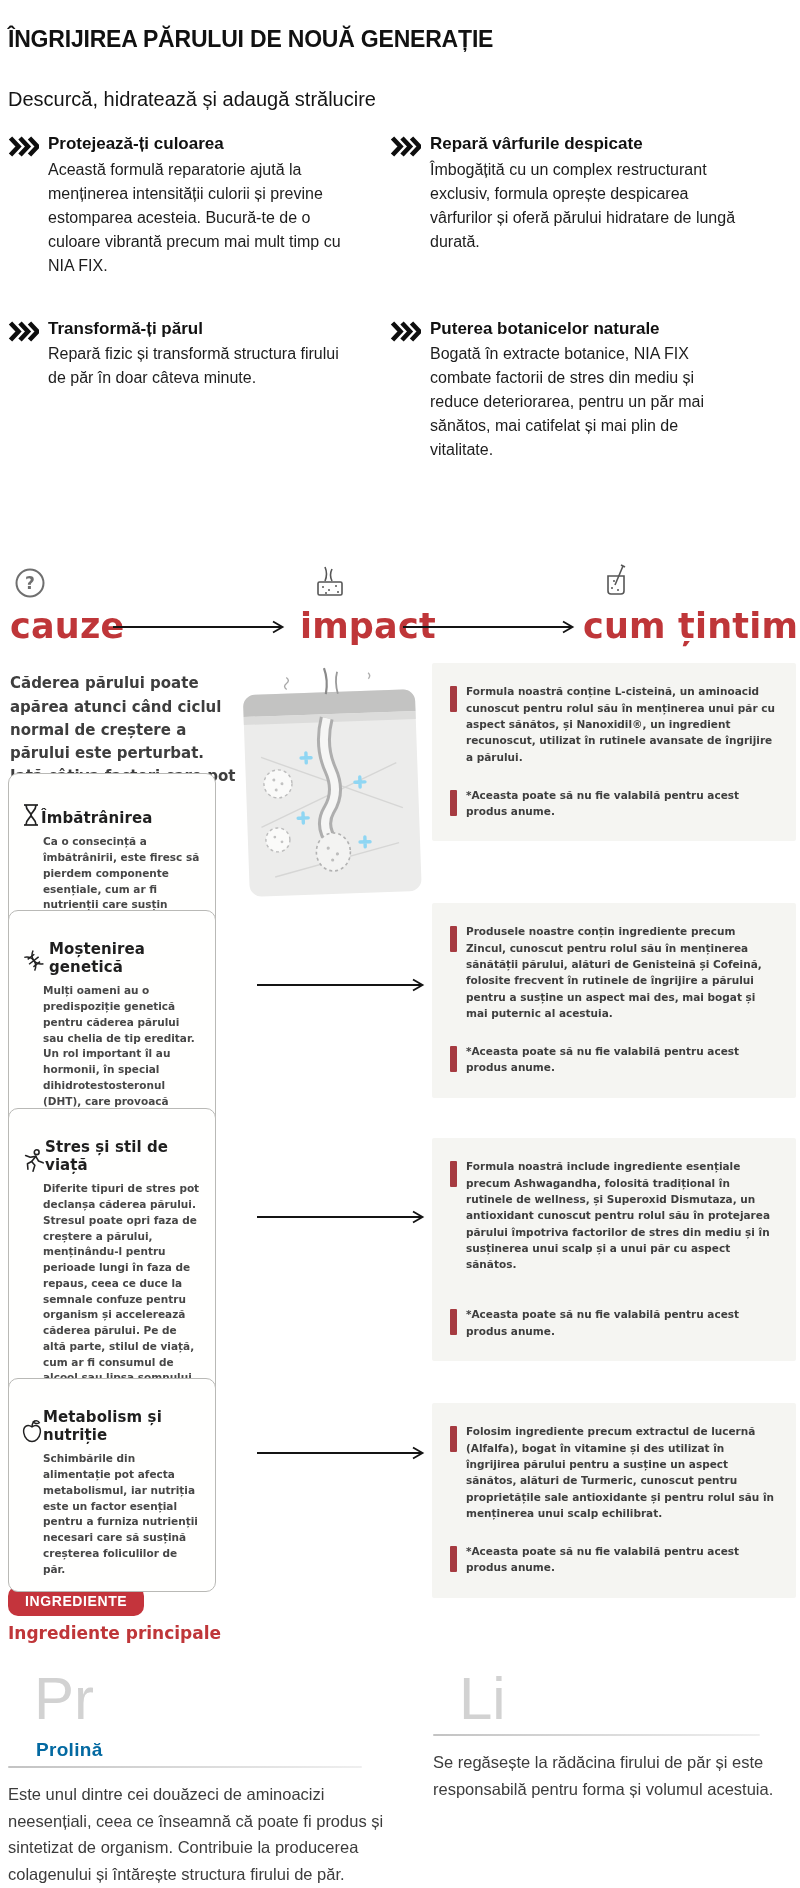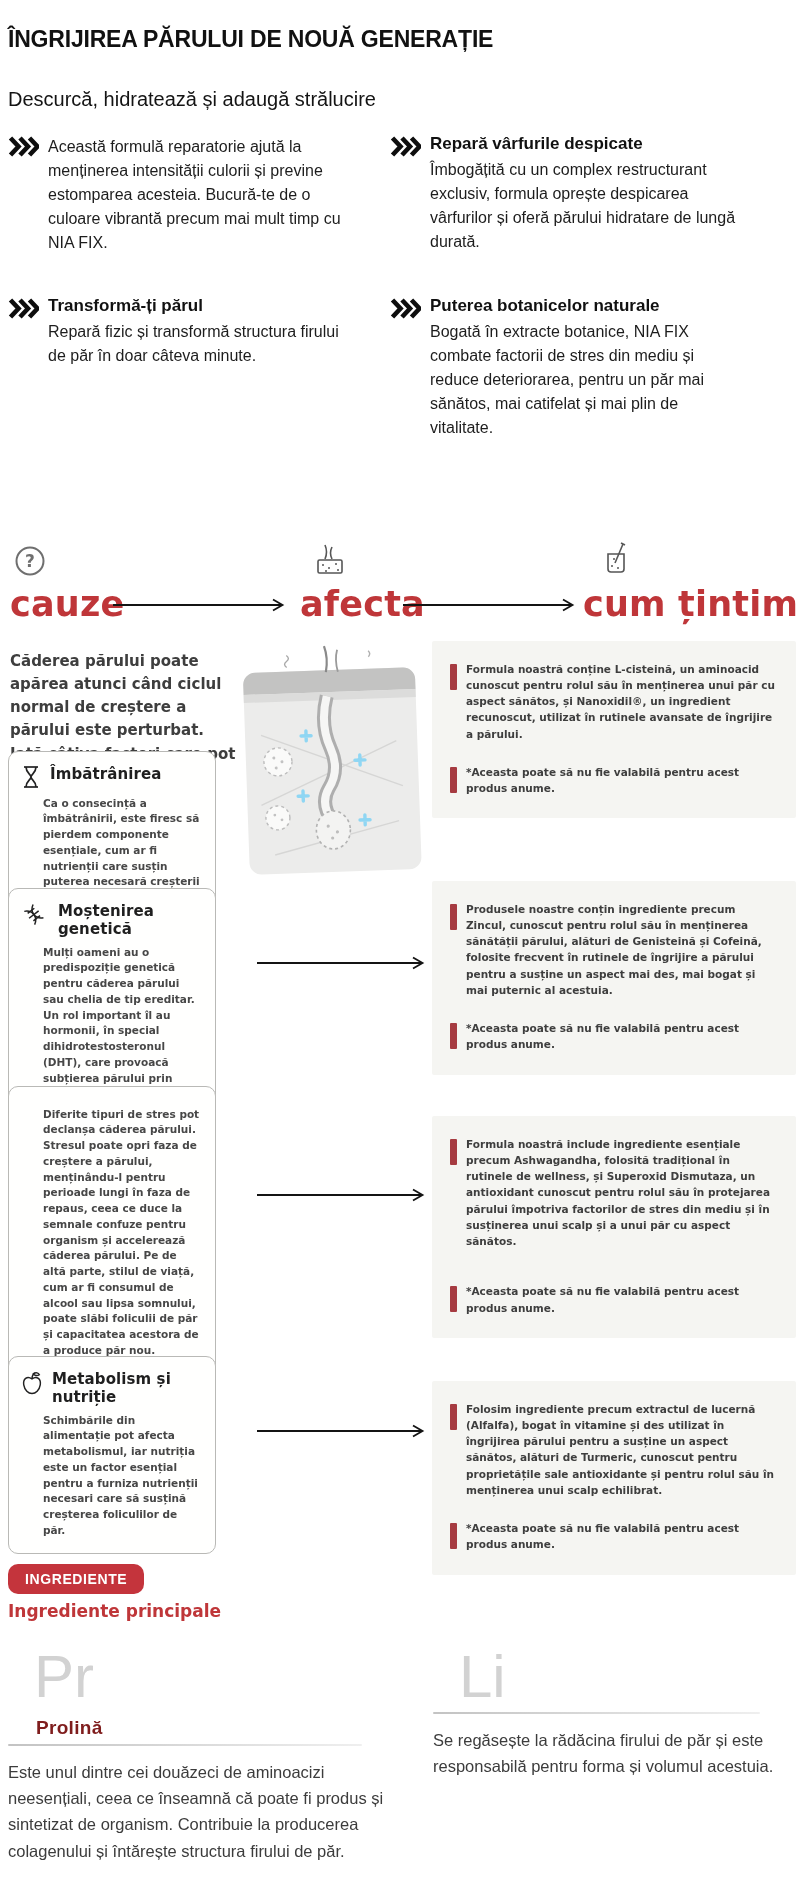--- a/index.html
+++ b/index.html
@@ -26,21 +26,21 @@
   .info{position:relative;height:1026px;margin-top:98px;font-family:"DejaVu Sans",sans-serif;}
   .abs{position:absolute;}
   .col-head-label{font-size:35px;font-weight:700;color:#bf3639;letter-spacing:0.2px;}
   .intro{width:228px;font-size:15px;line-height:1.55;font-weight:600;color:#3e3e3e;}
   .intro p{margin:0;}
 
   .cause-box{
     left:8px;width:208px;box-sizing:border-box;background:#fffffe;
     border:1.5px solid #b9b9b6;border-radius:10px;padding:13px 12px 14px 12px;
   }
-  .cause-head{display:flex;align-items:flex-start;gap:9px;}
+  .cause-head{display:flex;align-items:flex-end;margin-top:16px;}
   .cause-head .cicon{flex:none;}
   .cause-title{font-size:15px;font-weight:700;color:#1f1f1f;letter-spacing:0.1px;}
   .cause-body{margin:7px 0 0 22px;font-size:10.5px;line-height:1.5;font-weight:600;color:#474747;}
 
   .sol-panel{
     left:432px;width:364px;box-sizing:border-box;background:#f5f5f2;
     border-radius:2px;padding:20px 20px 22px 18px;
   }
   .sol-item{display:flex;align-items:flex-start;gap:9px;}
   .sol-item + .sol-item{margin-top:22px;}
@@ -51,21 +51,21 @@
 
   
   .ingredients{margin:0 0 0 8px;}
   .badge{
     display:inline-block;background:#c4343c;color:#ffffff;font-weight:700;
     font-size:14px;letter-spacing:0.6px;padding:7px 17px;border-radius:10px;
   }
   .ing-heading{margin:7px 0 0 0;font-size:17px;font-weight:700;color:#bf3639;font-family:"DejaVu Sans",sans-serif;}
   .ing-grid{margin-top:26px;display:grid;grid-template-columns:385px 355px;column-gap:40px;}
   .ing-symbol{font-size:60px;line-height:1;font-weight:400;color:#d2d2d2;margin-left:26px;}
-  .ing-name{margin:10px 0 0 28px;font-size:19px;font-weight:700;color:#7f1d1d;letter-spacing:0.3px;}
+  .ing-name{margin:10px 0 0 28px;font-size:19px;font-weight:700;color:#0369a1;letter-spacing:0.3px;}
   .ing-divider{margin-top:5px;height:2px;width:92%;background:linear-gradient(to right,#c3c3c3,#efefef);border-radius:1px;}
   .ing-desc{margin:13px 0 0 0;font-size:16.5px;line-height:1.6;color:#3c3c3c;}
 </style>
 </head>
 <body>
 
 <div class="page">
 
   <div class="hdr">
     <h1>ÎNGRIJIREA PĂRULUI DE NOUĂ GENERAȚIE</h1>
@@ -78,20 +78,21 @@
       <span class="chev">
         <svg width="31" height="21" viewBox="0 0 31 21" class="arrow-svg">
             <g stroke="#0e0e0e" stroke-width="4.6" fill="none">
               <path d="M2.5 2 L10.5 10.5 L2.5 19"></path>
               <path d="M12 2 L20 10.5 L12 19"></path>
               <path d="M21.5 2 L29.5 10.5 L21.5 19"></path>
             </g>
           </svg>
       </span>
       <div>
+        <h3>Protejează-ți culoarea</h3>
         <p>Această formulă reparatorie ajută la menținerea intensității culorii și previne estomparea acesteia. Bucură-te de o culoare vibrantă precum mai mult timp cu NIA FIX.</p>
       </div>
     </div>
 
     <div class="feature">
       <span class="chev">
         <svg width="31" height="21" viewBox="0 0 31 21" class="arrow-svg">
             <g stroke="#0e0e0e" stroke-width="4.6" fill="none">
               <path d="M2.5 2 L10.5 10.5 L2.5 19"></path>
               <path d="M12 2 L20 10.5 L12 19"></path>
@@ -155,21 +156,21 @@
           <rect x="6" y="18" width="24" height="13" rx="1.5"></rect>
           <g stroke="none" fill="#565656">
             <circle cx="11" cy="23" r="1"></circle>
             <circle cx="17" cy="26" r="1"></circle>
             <circle cx="24" cy="22" r="1"></circle>
             <circle cx="14" cy="29" r="1"></circle>
             <circle cx="26" cy="28" r="1"></circle>
           </g>
         </svg>
     </span>
-    <div class="abs col-head-label" style="left:300px;top:46px;">afecta</div>
+    <div class="abs col-head-label" style="left:300px;top:46px;">impact</div>
 
     <span class="abs" style="left:598px;top:3px;">
       <svg width="36" height="38" viewBox="0 0 36 38" class="arrow-svg" fill="none" stroke="#565656" stroke-width="1.6">
           <path d="M10 13 h16 v15 a3 3 0 0 1 -3 3 h-10 a3 3 0 0 1 -3 -3 z"></path>
           <line x1="25" y1="3" x2="17" y2="22"></line>
           <line x1="23" y1="2" x2="27" y2="4"></line>
           <g stroke="none" fill="#565656">
             <circle cx="14" cy="25" r="1"></circle>
             <circle cx="20" cy="27" r="1"></circle>
             <circle cx="16" cy="18" r="1"></circle>
@@ -265,20 +266,32 @@
                 <line x1="10.5" y1="18" x2="19.5" y2="18"></line>
               </g>
             </svg>
         </span>
         <span class="cause-title">Moștenirea genetică</span>
       </div>
       <div class="cause-body">Mulți oameni au o predispoziție genetică pentru căderea părului sau chelia de tip ereditar. Un rol important îl au hormonii, în special dihidrotestosteronul (DHT), care provoacă subțierea părului prin reducerea dimensiunii foliculilor.</div>
     </div>
 
     <div class="abs cause-box" style="top:548px;">
+      <div class="cause-head">
+        <span class="cicon">
+          <svg width="24" height="26" viewBox="0 0 26 28" class="arrow-svg" fill="none" stroke="#222" stroke-width="1.7" stroke-linecap="round" stroke-linejoin="round">
+              <circle cx="17" cy="4.5" r="2.6"></circle>
+              <path d="M16 9 L11.5 14.5 L15 18.5 L13 25"></path>
+              <path d="M11.5 14.5 L7 17 L7.5 23"></path>
+              <path d="M16 9 L19 14 L24 16"></path>
+              <path d="M16 9 L10 10 L5 8"></path>
+            </svg>
+        </span>
+        <span class="cause-title">Stres și stil de viață</span>
+      </div>
       <div class="cause-body">Diferite tipuri de stres pot declanșa căderea părului. Stresul poate opri faza de creștere a părului, menținându-l pentru perioade lungi în faza de repaus, ceea ce duce la semnale confuze pentru organism și accelerează căderea părului. Pe de altă parte, stilul de viață, cum ar fi consumul de alcool sau lipsa somnului, poate slăbi foliculii de păr și capacitatea acestora de a produce păr nou.</div>
     </div>
 
     <div class="abs cause-box" style="top:818px;">
       <div class="cause-head">
         <span class="cicon">
           <svg width="22" height="26" viewBox="0 0 24 27" class="arrow-svg" fill="none" stroke="#222" stroke-width="1.6">
               <path d="M12 9 c-5.5 -4 -10 0.5 -9 6.5 c1 6 5 9.5 9 9.5 c4 0 8 -3.5 9 -9.5 c1 -6 -3.5 -10.5 -9 -6.5 z"></path>
               <path d="M12 9 c0 -3 1 -5 3 -6.5"></path>
               <path d="M13.5 3.5 c3 -2.2 5.5 -1 6.5 1 c-2.2 1.4 -5.5 1 -6.5 -1 z"></path>

